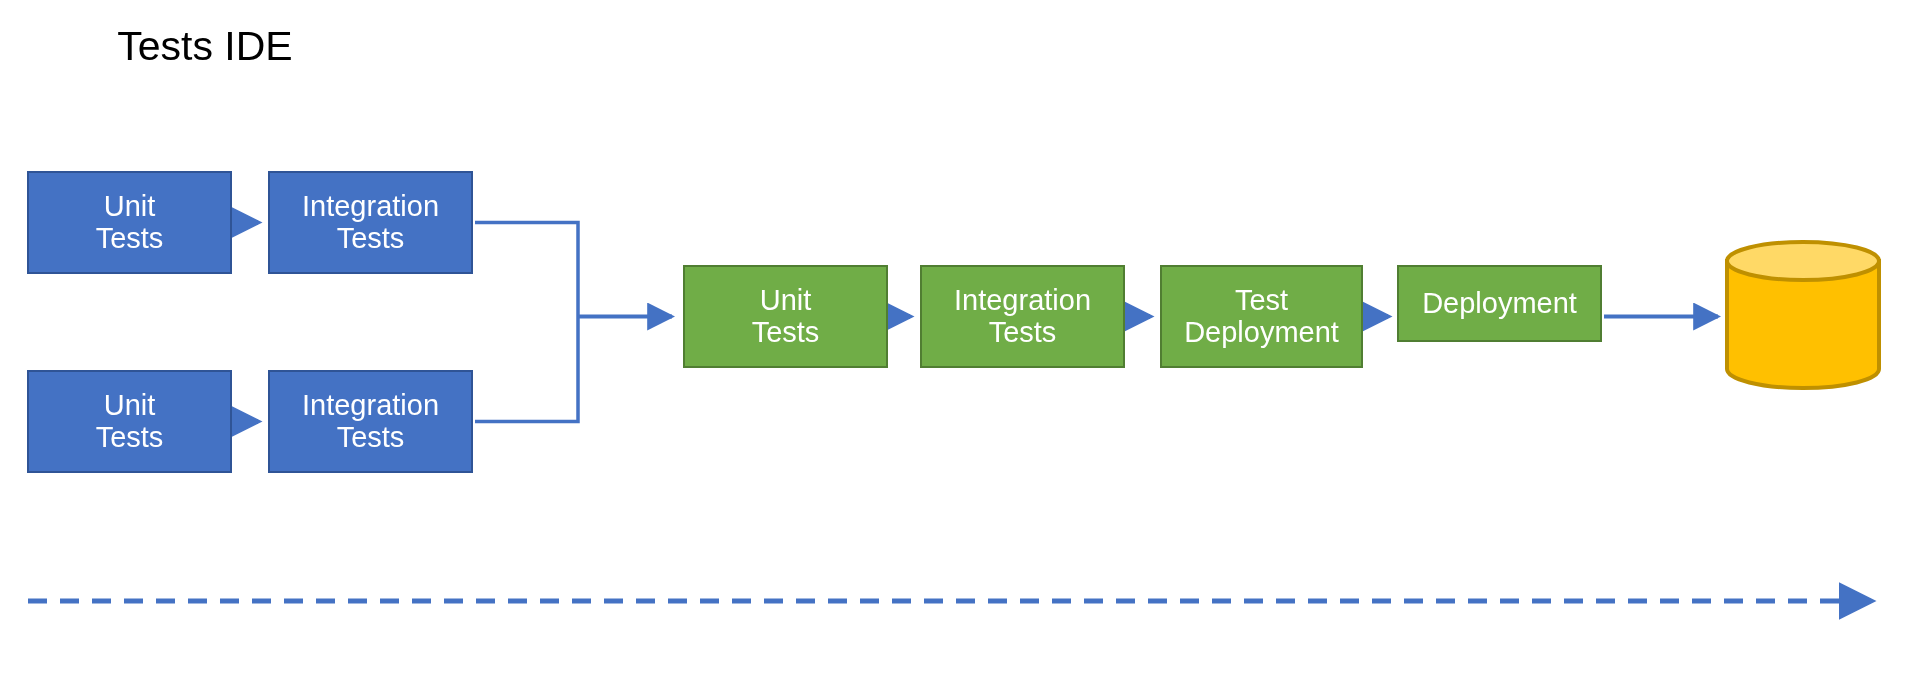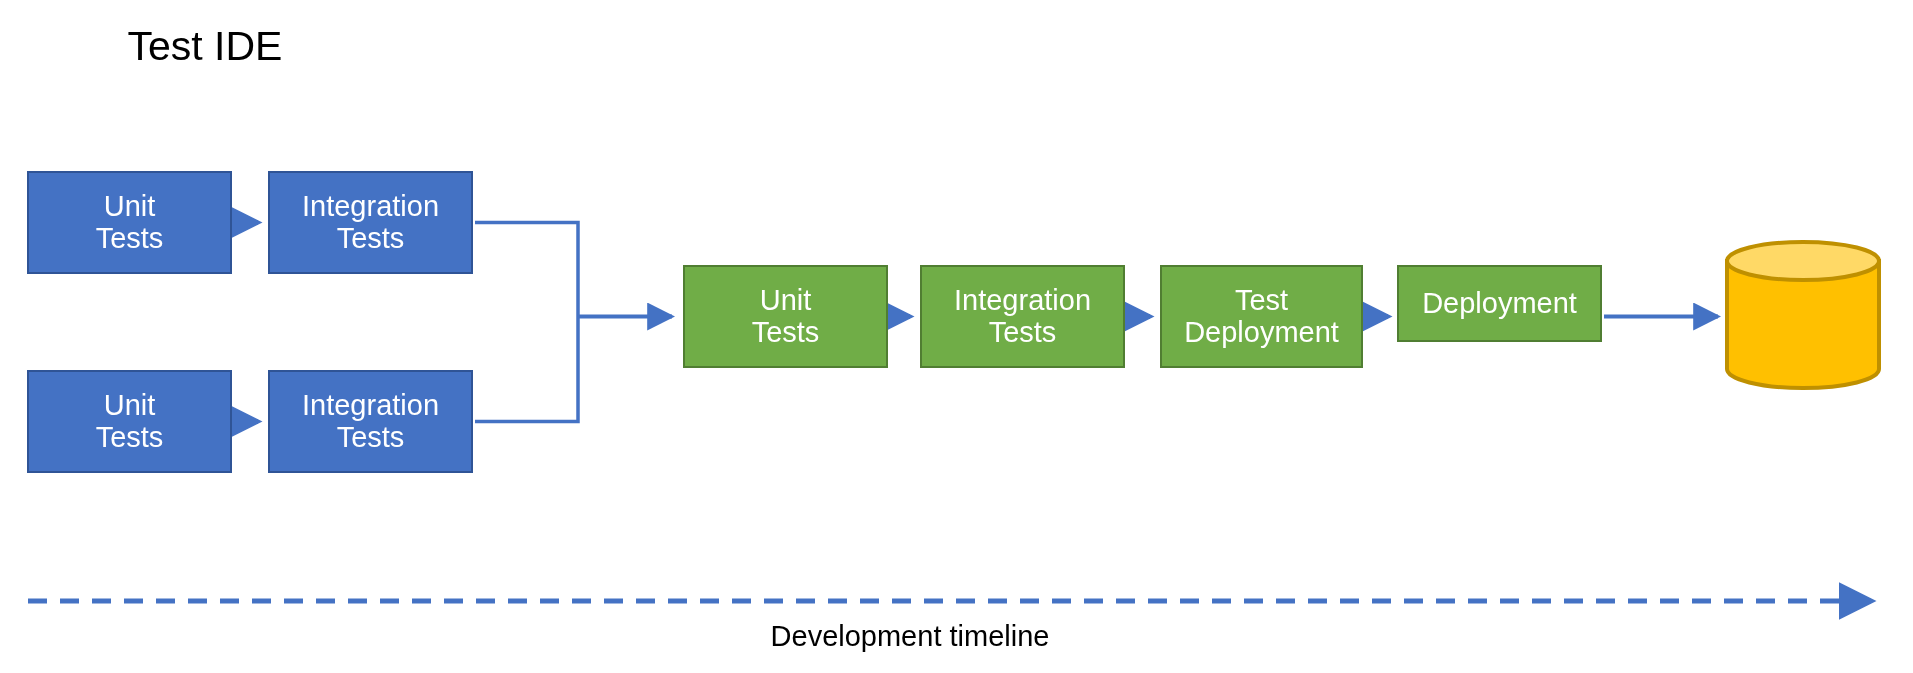--- a/index.html
+++ b/index.html
@@ -96,21 +96,21 @@
     font-size: 29px;
     font-weight: 400;
     white-space: nowrap;
   }
 </style>
 </head>
 <body>
 
 <div id="canvas">
 
-  <div class="section-title" id="title-local-ide">Test IDE</div>
+  <div class="section-title" id="title-local-ide">Tests IDE</div>
 
 
   <svg id="connectors" viewBox="0 0 1913 673" xmlns="http://www.w3.org/2000/svg">
     <defs>
       <marker id="arrowhead" markerWidth="7" markerHeight="7" refX="6.2" refY="3.5" orient="auto" markerUnits="strokeWidth">
         <polygon points="0,0 7,3.5 0,7" fill="#4472C4"></polygon>
       </marker>
       <marker id="arrowhead-sm" markerWidth="7.5" markerHeight="7.5" refX="6.6" refY="3.75" orient="auto" markerUnits="strokeWidth">
         <polygon points="0,0 7.5,3.75 0,7.5" fill="#4472C4"></polygon>
       </marker>
@@ -152,15 +152,14 @@
   <div class="box green" id="box-ci-testdep">Test
 Deployment</div>
 
   <div class="box green" id="box-ci-deploy">Deployment</div>
 
   <svg id="db-cylinder" viewBox="0 0 158 150" xmlns="http://www.w3.org/2000/svg">
     <path d="M 3 21 L 3 129 A 76 19 0 0 0 155 129 L 155 21 Z" fill="#FFC000" stroke="#BF9000" stroke-width="4"></path>
     <ellipse cx="79" cy="21" rx="76" ry="19" fill="#FFD966" stroke="#BF9000" stroke-width="4"></ellipse>
   </svg>
 
-  <div id="timeline-label">Development timeline</div>
 
 </div>
 
 </body></html>

